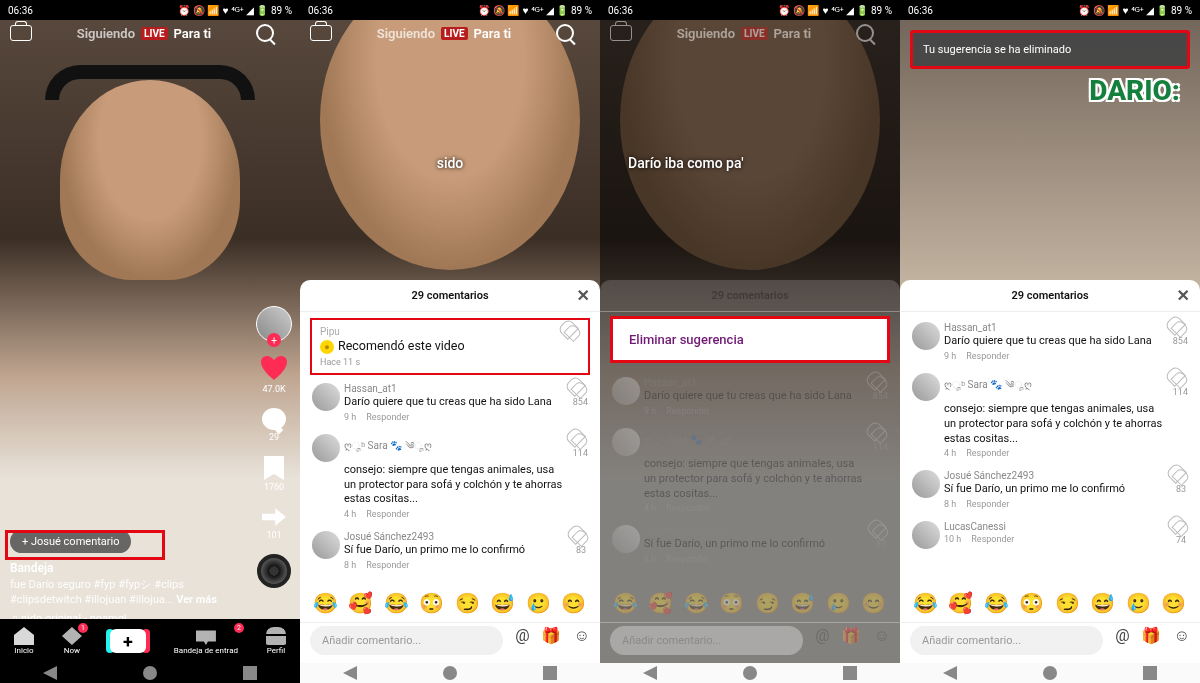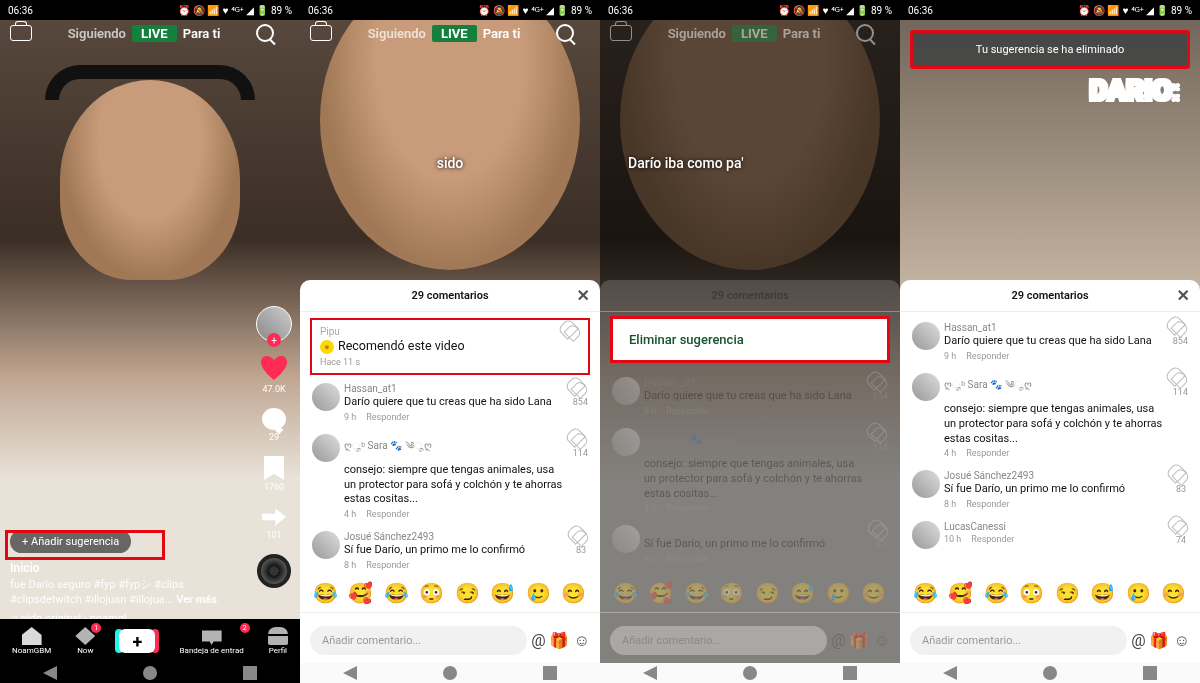--- a/index.html
+++ b/index.html
@@ -11,21 +11,21 @@
   .video.dim{filter:brightness(.45)}
   .video.office{background:linear-gradient(180deg,#6d6055 0%,#c9b9a6 45%,#d4c9bb 100%)}
   .head{position:absolute;left:50%;transform:translateX(-50%);top:80px;width:180px;height:200px;border-radius:50% 50% 40% 40%;background:radial-gradient(ellipse at 50% 30%,#c89c7a 40%,#a07855 70%);}
   .headphones{position:absolute;left:50%;transform:translateX(-50%);top:65px;width:210px;height:35px;border:14px solid #111;border-bottom:none;border-radius:120px 120px 0 0}
   .head2{position:absolute;left:50%;transform:translateX(-50%);top:-30px;width:260px;height:300px;border-radius:50%;background:radial-gradient(ellipse at 50% 30%,#c89c7a 40%,#a07855 70%)}
   .caption{position:absolute;color:#fff;text-shadow:0 0 4px #000;font-size:14px;font-weight:500}
   .topnav{position:absolute;top:24px;left:0;right:16px;display:flex;align-items:center;justify-content:space-between;padding:0 10px;z-index:5}
   .live-ico{width:22px;height:16px;border:1.5px solid #fff;border-radius:3px;position:relative}
   .live-ico:before{content:"";position:absolute;top:-5px;left:4px;right:4px;height:3px;border:1.5px solid #fff;border-bottom:none;border-radius:3px 3px 0 0}
   .tabs{display:flex;gap:6px;font-size:13px;font-weight:600;align-items:center}
-  .livebadge{background:#15803d;font-size:13px;padding:1px 9px;border-radius:2px;font-weight:700}
+  .livebadge{background:#b91c1c;font-size:10px;padding:1px 3px;border-radius:2px;font-weight:700}
   .search-ico{width:18px;height:18px;border:2px solid #fff;border-radius:50%;position:relative}
   .search-ico:after{content:"";position:absolute;width:7px;height:2px;background:#fff;bottom:-3px;right:-4px;transform:rotate(45deg)}
   .rail{position:absolute;right:8px;bottom:95px;display:flex;flex-direction:column;align-items:center;gap:14px;z-index:5}
   .rail-item{display:flex;flex-direction:column;align-items:center;gap:2px;font-size:9px}
   .avatar{width:36px;height:36px;border-radius:50%;background:linear-gradient(45deg,#888,#ccc);border:1.5px solid #fff;position:relative}
   .avatar .plus{position:absolute;bottom:-6px;left:50%;transform:translateX(-50%);width:14px;height:14px;background:#fe2c55;border-radius:50%;display:flex;align-items:center;justify-content:center;font-size:10px}
   .heart{width:26px;height:26px;background:#fe2c55;clip-path:path("M13 24 C3 16 0 10 0 6 C0 2 3 0 6 0 C9 0 11 2 13 4 C15 2 17 0 20 0 C23 0 26 2 26 6 C26 10 23 16 13 24 Z")}
   .bubble{width:24px;height:22px;background:#fff;border-radius:50%;position:relative}
   .bubble:after{content:"";position:absolute;bottom:-3px;right:4px;width:6px;height:6px;background:#fff;transform:rotate(45deg)}
   .bookmark{width:20px;height:24px;background:#fff;clip-path:polygon(0 0,100% 0,100% 100%,50% 75%,0 100%)}
@@ -66,26 +66,26 @@
   .ctext{color:#111;line-height:1.35}
   .cmeta{font-size:9px;color:#999;margin-top:2px;display:flex;gap:10px}
   .clike{display:flex;flex-direction:column;align-items:center;gap:1px;color:#999;font-size:9px}
   .clike .h{width:14px;height:13px;border:1.3px solid #bbb;border-radius:40% 40% 0 0;transform:rotate(45deg);position:relative}
   .clike .h:before{content:"";position:absolute;width:14px;height:13px;border:1.3px solid #bbb;border-radius:40% 40% 0 0;left:-8px;top:-1px;transform:rotate(-90deg)}
   .suggest{border:2.5px solid #e30613;margin:2px 10px;padding:6px 8px}
   .suggest .cuser{color:#aaa}
   .suggest .ctext{font-size:12.5px}
   .coin{width:14px;height:14px;background:gold;border-radius:50%;display:inline-block;margin-right:4px;vertical-align:middle;font-size:9px;text-align:center;line-height:14px;color:#b8860b}
   .erow{display:flex;justify-content:space-around;padding:7px 8px;font-size:20px}
-  .inputrow{display:flex;align-items:center;gap:4px;padding:13px 10px 8px;border-top:.5px solid #eee}
+  .inputrow{display:flex;gap:12px;padding:3px 10px 8px;border-top:.5px solid #eee}
   .cinput{flex:1;background:#f1f1f1;border-radius:18px;padding:8px 12px;font-size:11px;color:#999}
   .iico{font-size:16px;color:#444}
-  .elim{background:#fff;color:#14532d;font-size:13px;font-weight:500;padding:13px 16px;margin:4px 10px;border:3px solid #e30613}
-  .toast{position:absolute;top:30px;left:10px;right:10px;background:rgba(70,70,70,.95);color:#fff;font-size:11px;text-align:center;padding:10px;border-radius:3px;border:3px solid #e30613;z-index:40}
-  .dtext{position:absolute;top:74px;right:20px;color:#ffffff;font-size:28px;font-weight:800;text-shadow:2px 2px 0 #fff,-2px -2px 0 #fff,2px -2px 0 #fff,-2px 2px 0 #fff}
+  .elim{background:#fff;color:#701a75;font-size:13px;font-weight:500;padding:13px 16px;margin:4px 10px;border:3px solid #e30613}
+  .toast{position:absolute;top:30px;left:10px;right:10px;background:rgba(70,70,70,.95);color:#fff;font-size:11px;padding:10px;border-radius:3px;border:3px solid #e30613;z-index:40}
+  .dtext{position:absolute;top:74px;right:20px;color:#15803d;font-size:28px;font-weight:800;text-shadow:2px 2px 0 #fff,-2px -2px 0 #fff,2px -2px 0 #fff,-2px 2px 0 #fff}
 </style>
 </head>
 <body>
 
 <div class="screen">
   <div class="statusbar">
     <span>06:36</span>
     <span class="sb-right">
         <span>⏰ 🔕 📶 ♥ ⁴ᴳ⁺ ◢ 🔋</span>
         <span>89 %</span>
@@ -122,32 +122,32 @@
         <div class="bookmark"></div>
         <span>1760</span>
       </div>
     <div class="rail-item">
         <div class="share"></div>
         <span>101</span>
       </div>
     <div class="disc"></div>
   </div>
   <div class="addbtn">
-      <span>+ Añadir sugerencia</span>
+      <span>+ Josué comentario</span>
     </div>
   <div class="hl" style="left:5px;bottom:123px;width:160px;height:30px"></div>
   <div class="meta">
-    <div class="user">Inicio</div>
+    <div class="user">Bandeja</div>
     <div class="desc"><span>fue Darío seguro #fyp #fypシ #clips #clipsdetwitch #illojuan #illojua... </span><b>Ver más</b></div>
     <div class="sound">♫ nido original - noamgl</div>
   </div>
   <div class="bottomnav">
     <div class="bn-item">
         <div class="bn-ico home"></div>
-        <span>NoamGBM</span>
+        <span>Inicio</span>
       </div>
     <div class="bn-item">
         <div class="bn-ico now"></div>
         <span>Now</span>
         <span class="nbadge">1</span>
       </div>
     <div class="bn-item">
         <div class="bn-create">+</div>
       </div>
     <div class="bn-item">

